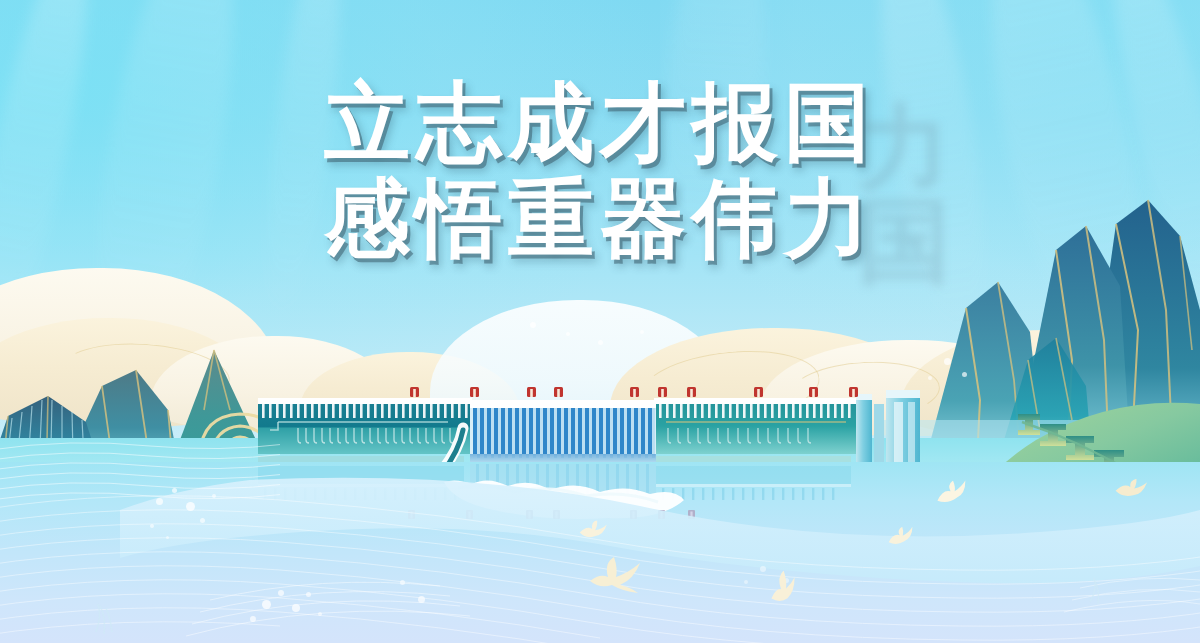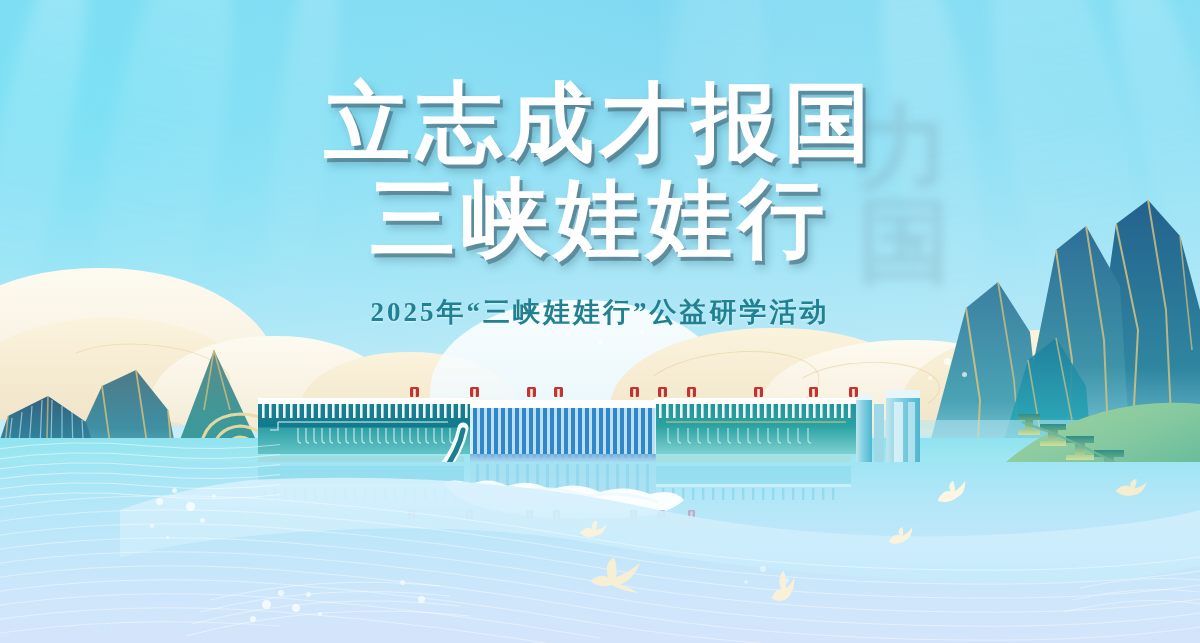--- a/index.html
+++ b/index.html
@@ -785,18 +785,17 @@
       </svg>
   </div>
   <div class="bird" style="left:1114px; top:478px; width:34px; height:22px; transform:rotate(8deg);">
     <svg viewBox="0 0 34 22">
         <path d="M2 15 Q9 6 16 9 Q14 3 21 0 Q22 6 20 10 Q28 7 32 2 Q29 15 20 17 Q10 21 2 15 Z" fill="#f6eccf"></path>
       </svg>
   </div>
 
   <div id="headline">
     <div class="title-line">立志成才报国</div>
-    <div class="title-line">三峡娃娃行</div>
-  </div>
-
-  <div id="subtitle">2025年“三峡娃娃行”公益研学活动</div>
+    <div class="title-line">感悟重器伟力</div>
+  </div>
+
 
 </div>
 
 </body></html>

